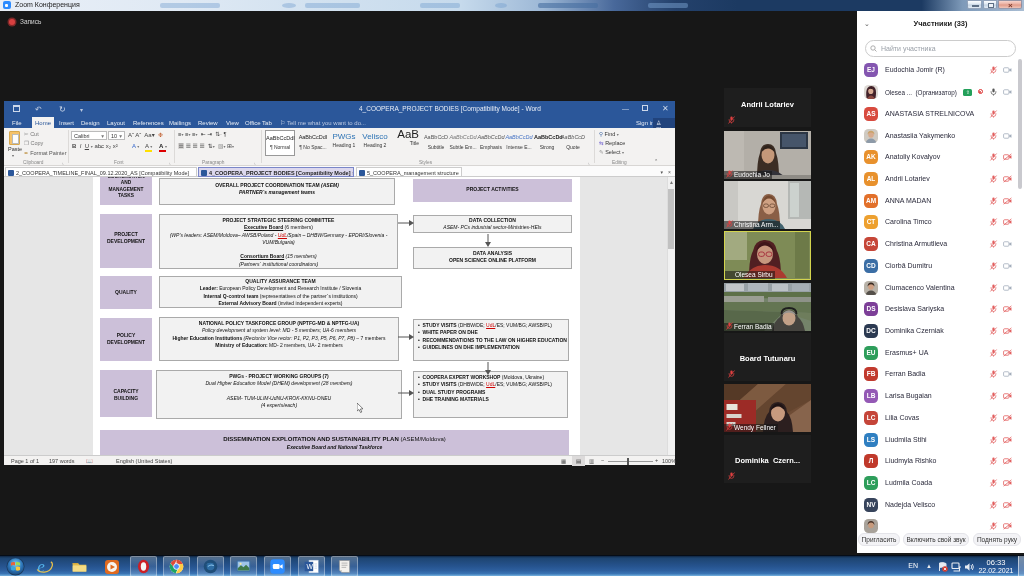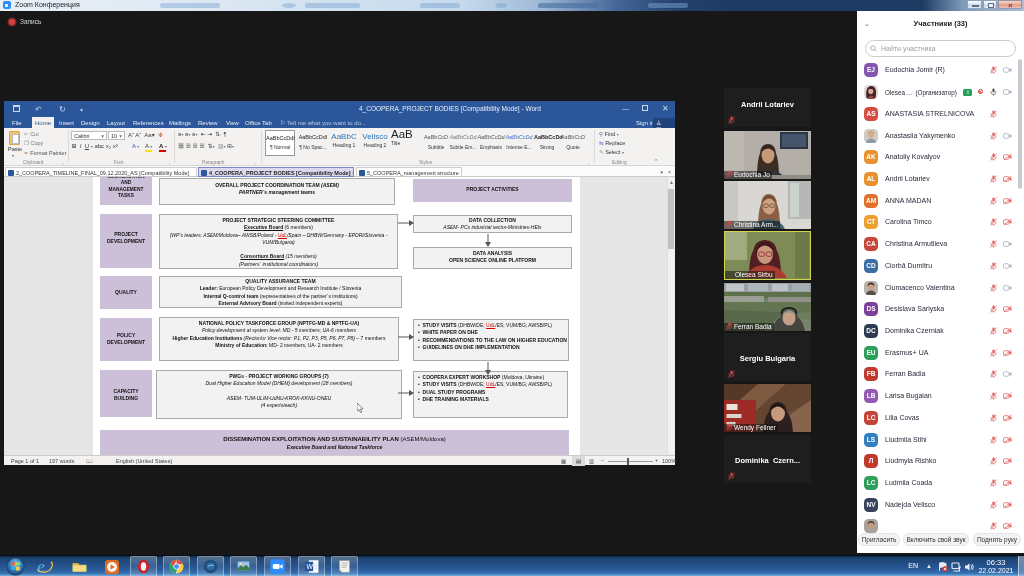--- a/index.html
+++ b/index.html
@@ -156,28 +156,28 @@
 
       <div style="position:absolute;left:261px;top:2px;width:30px;height:26px;border:1px solid #999;background:#fff;text-align:center">
           <div style="font-size:5.5px;margin-top:4px;color:#222">AaBbCcDdI</div>
           <div style="font-size:5px;color:#333;margin-top:3px">¶ Normal</div>
         </div>
       <div style="position:absolute;left:294px;top:6px;width:30px;text-align:center">
           <div style="font-size:5.5px;color:#222">AaBbCcDdI</div>
           <div style="font-size:5px;color:#333;margin-top:4px">¶ No Spac...</div>
         </div>
       <div style="position:absolute;left:325px;top:4px;width:30px;text-align:center">
-          <div style="font-size:8px;color:#2e74b5">AaBbC</div>
+          <div style="font-size:8px;color:#2e74b5">PWGs</div>
           <div style="font-size:5px;color:#333;margin-top:1px">Heading 1</div>
         </div>
       <div style="position:absolute;left:356px;top:4px;width:30px;text-align:center">
           <div style="font-size:8px;color:#2e74b5">Velisco</div>
           <div style="font-size:5px;color:#333;margin-top:1px">Heading 2</div>
         </div>
-      <div style="position:absolute;left:387px;top:0px;width:28px;text-align:left">
+      <div style="position:absolute;left:387px;top:0px;width:28px;text-align:right">
           <div style="font-size:11.5px;color:#222">AaB</div>
           <div style="font-size:5px;color:#333;margin-top:0px">Title</div>
         </div>
       <div style="position:absolute;left:417px;top:6px;width:30px;text-align:center">
           <div style="font-size:5.5px;color:#555">AaBbCcD</div>
           <div style="font-size:5px;color:#333;margin-top:4px">Subtitle</div>
         </div>
       <div style="position:absolute;left:444px;top:6px;width:30px;text-align:center">
           <div style="font-size:5.5px;color:#777"><i>AaBbCcDd</i></div>
           <div style="font-size:5px;color:#333;margin-top:4px">Subtle Em...</div>
@@ -393,21 +393,21 @@
       </svg>
       <div class="vlabel">Ferran Badia</div>
       <svg class="redmic" style="left:2px;bottom:1px" viewBox="0 0 8 9">
           <rect x="2.7" y="0.5" width="2.6" height="4.5" rx="1.3" fill="#e04040"></rect>
           <path d="M1.3 3.5 v1 a2.7 2.7 0 0 0 5.4 0 v-1" stroke="#e04040" stroke-width="0.8" fill="none"></path>
           <line x1="0.5" y1="8.5" x2="7.5" y2="0.5" stroke="#e04040" stroke-width="0.9"></line>
         </svg>
     </div>
 
     <div class="vtile" style="top:333px;height:48px">
-      <div class="vname" style="top:21px">Sergiu Bulgaria</div>
+      <div class="vname" style="top:21px">Board Tutunaru</div>
       <svg class="redmic" style="left:4px;bottom:3px" viewBox="0 0 8 9">
           <rect x="2.7" y="0.5" width="2.6" height="4.5" rx="1.3" fill="#e04040"></rect>
           <path d="M1.3 3.5 v1 a2.7 2.7 0 0 0 5.4 0 v-1" stroke="#e04040" stroke-width="0.8" fill="none"></path>
           <line x1="0.5" y1="8.5" x2="7.5" y2="0.5" stroke="#e04040" stroke-width="0.9"></line>
         </svg>
     </div>
 
     <div class="vtile" style="top:384px;height:48px;background:#6b4a33">
       <svg width="87" height="48" style="position:absolute;left:0;top:0">
         <rect x="0" y="0" width="87" height="48" fill="#6e4c35"></rect>

